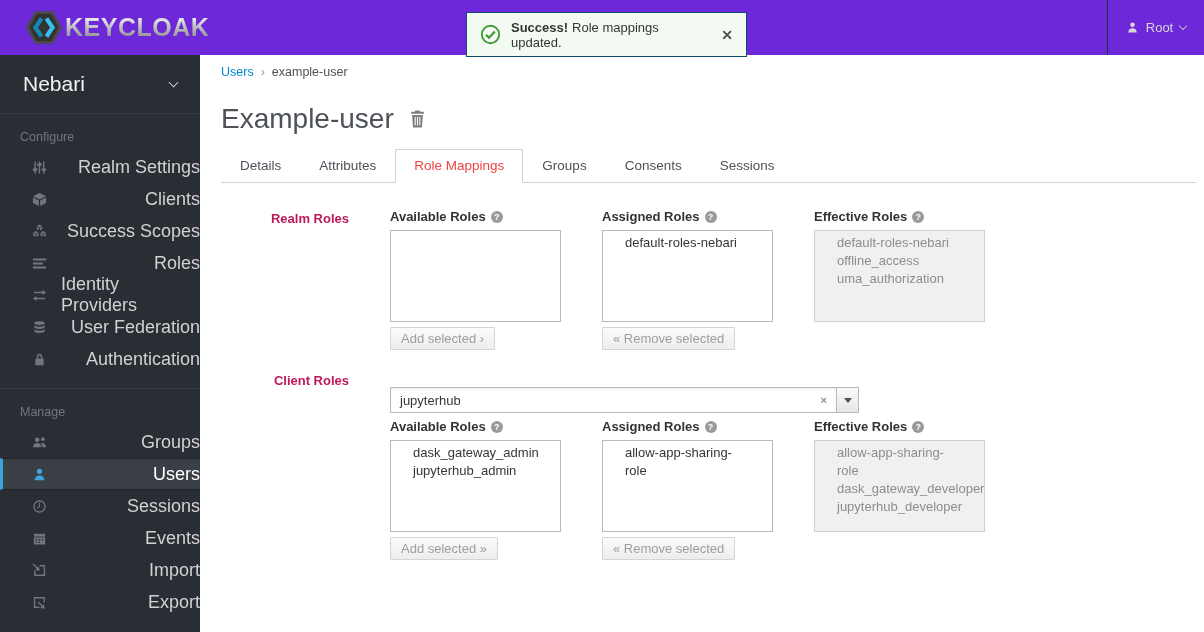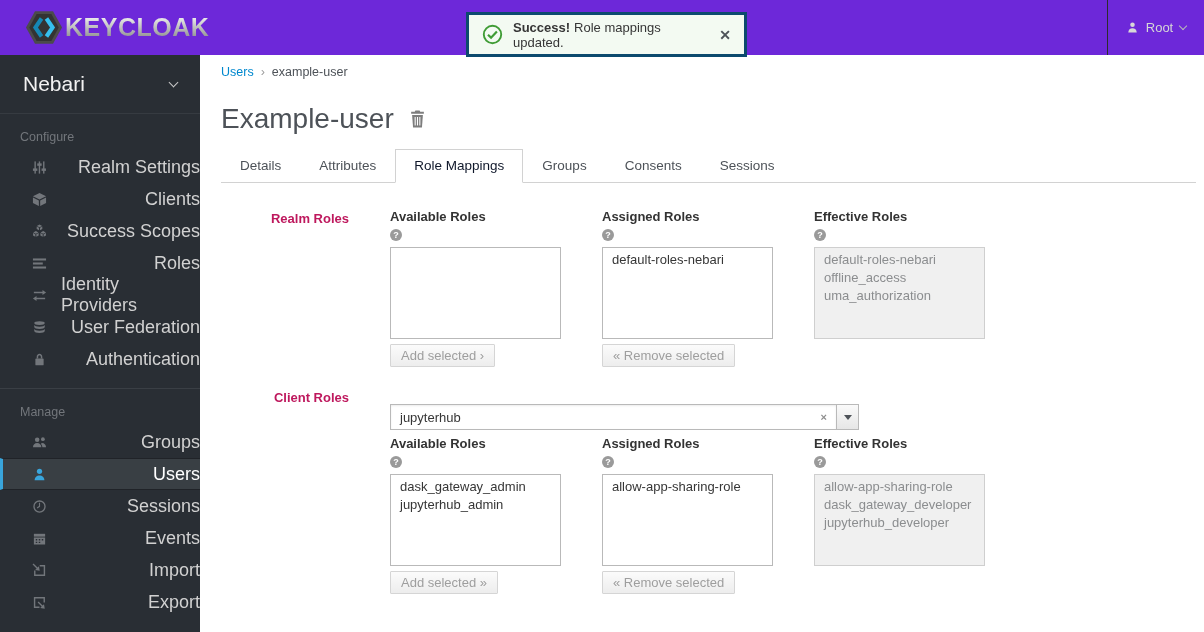--- a/index.html
+++ b/index.html
@@ -16,21 +16,21 @@
                -webkit-background-clip:text; background-clip:text;
                -webkit-text-fill-color:transparent; }
   .user-area { position:absolute; right:0; top:0; height:55px; width:97px;
                border-left:1px solid #2c2c2c; display:flex; align-items:center;
                justify-content:center; gap:7px; color:#d6d6d6; font-size:13px; cursor:pointer; }
   .caret-down { width:6px; height:6px; border-right:1.5px solid #b9b9b9;
                 border-bottom:1.5px solid #b9b9b9; transform:rotate(45deg); margin-top:-4px; }
 
   
   .notification { position:absolute; left:466px; top:12px; width:281px; height:45px;
-                  background:#f3faf2; border:3px solid #0c4a6e; display:flex;
+                  background:#f3faf2; border:1px solid #0c4a6e; display:flex;
                   align-items:center; padding:0 13px; gap:10px; z-index:20;
                   font-size:13px; color:#363636; }
   .notif-text b { margin-right:4px; }
   .notif-close { margin-left:auto; color:#4d5258; font-size:14px; font-weight:700; cursor:pointer; }
 
   
   .sidebar { position:absolute; left:0; top:55px; width:200px; height:577px; background:#292e34; }
   .realm-row { height:59px; display:flex; align-items:center; padding:0 23px;
                border-bottom:1px solid #363b41; color:#f2f2f2; font-size:21px; cursor:pointer; }
   .realm-caret { margin-left:auto; width:7px; height:7px; border-right:1.6px solid #c8c8c8;
@@ -54,36 +54,36 @@
   .crumb-sep { color:#9c9c9c; }
   .crumb-current { color:#4d5258; }
   .page-title-row { margin-top:24px; display:flex; align-items:center; gap:15px; }
   .page-title { font-size:28px; font-weight:300; color:#4d5258; }
   .trash-btn { cursor:pointer; line-height:0; }
   .trash-btn svg { width:17px; height:18px; fill:#7d7d7d; }
 
   .tab-bar { margin-top:14px; display:flex; border-bottom:1px solid #d2d2d2; }
   .tab { padding:8px 18px 9px; font-size:13.5px; color:#4d5258; cursor:pointer;
          border:1px solid transparent; margin-bottom:-1px; }
-  .tab.active { color:#0f172a; background:#fff; border-color:#d2d2d2; border-bottom-color:#fff; }
+  .tab.active { color:#ef4444; background:#fff; border-color:#d2d2d2; border-bottom-color:#fff; }
 
   .tab-content { padding-top:26px; }
   .form-row { display:flex; margin-bottom:17px; }
   .row-label { width:128px; text-align:right; font-size:13px; font-weight:700;
                color:#be185d; padding-top:2px; flex-shrink:0; }
   .row-body { margin-left:41px; }
   .roles-grid { display:flex; }
   .role-col { width:171px; margin-right:41px; }
   .col-header { font-size:13px; font-weight:700; color:#333; margin-bottom:6px;
-                display:flex; align-items:flex-start; gap:5px;flex-direction:column; }
+                display:flex; align-items:center; gap:5px; }
   .help-icon { width:12px; height:12px; border-radius:50%; background:#9a9a9a; color:#fff;
                font-size:9px; font-weight:700; display:inline-flex; align-items:center;
                justify-content:center; flex-shrink:0; }
   .listbox { width:171px; height:92px; border:1px solid #b9b9b9; background:#fff;
-             padding:3px 0; overflow:hidden; }
+             padding:3px 13px; overflow:hidden; }
   .opt { font-size:13px; color:#363636; line-height:18px; padding:0 9px; cursor:pointer; }
   .listbox.readonly { background:#f0f0f0; border-color:#cfcfcf; }
   .listbox.readonly .opt { color:#8b8d8f; cursor:default; }
   .action-btn { margin-top:5px; display:inline-block; font-size:13px; color:#9e9e9e;
                 background:linear-gradient(#fbfbfb,#ededed); border:1px solid #d5d5d5;
                 border-radius:1px; padding:3px 10px; cursor:pointer; white-space:nowrap; }
 
   .client-select-row { display:flex; width:469px; height:26px; margin-bottom:6px;margin-top:20px; }
   .select-box { flex:1; display:flex; align-items:center; border:1px solid #b9b9b9;
                 background:#fff; padding:0 9px; font-size:13px; color:#363636;

